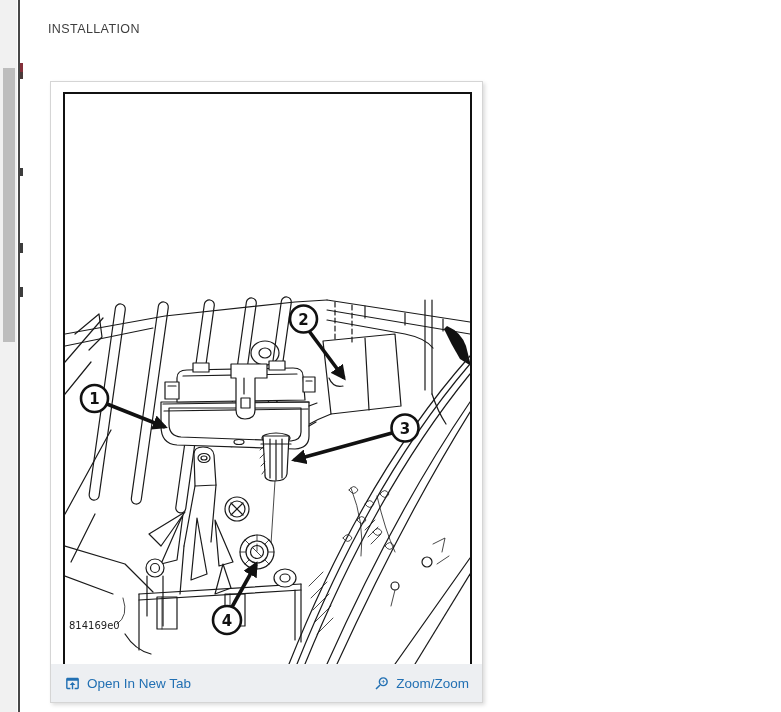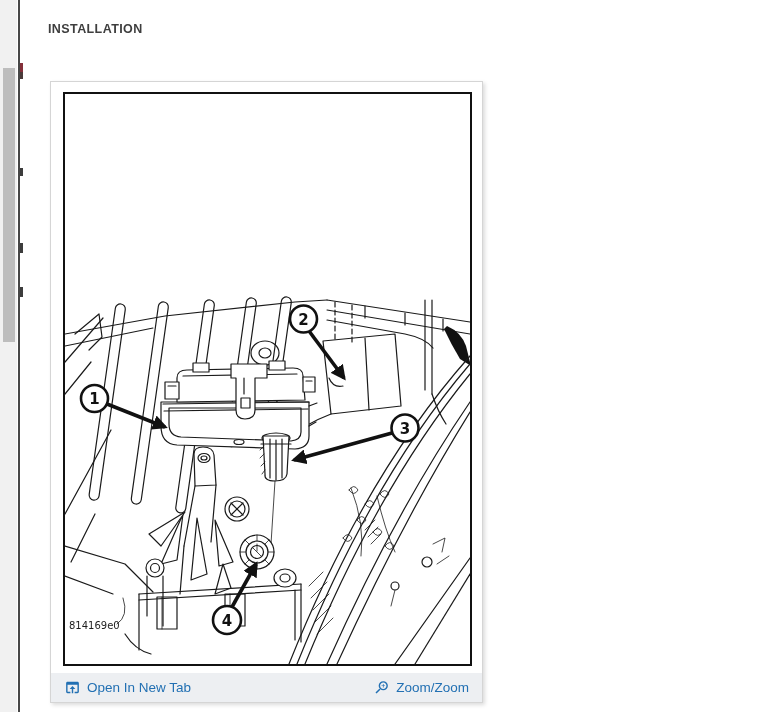--- a/index.html
+++ b/index.html
@@ -12,34 +12,34 @@
   .scroll-thumb{position:absolute;left:3px;top:68px;width:12px;height:274px;background:#bdbdbd;}
   .panel-divider{position:absolute;left:18px;top:0;width:2px;height:712px;background:#474747;}
   .frag{position:absolute;left:20px;width:3px;}
   .frag.red{top:63px;height:9px;background:#84303a;}
   .frag.d1{top:72px;height:7px;background:#4a3a3a;}
   .frag.d2{top:168px;height:8px;background:#3c3c3c;}
   .frag.d3{top:243px;height:10px;background:#3c3c3c;}
   .frag.d4{top:287px;height:10px;background:#3c3c3c;}
 
   .page-heading{
-    position:absolute;left:48px;top:22px;font-size:12.5px;font-weight:bold;
+    position:absolute;left:48px;top:22px;font-size:12.5px;font-weight:normal;
     color:#3e3e3e;letter-spacing:.4px;
   }
 
   .figure-card{
     position:absolute;left:50px;top:81px;width:431px;height:620px;background:#fff;
     border:1px solid #d5d5d5;box-shadow:2px 2px 4px rgba(0,0,0,.14);
   }
   .figure-frame{
     position:absolute;left:12px;top:10px;width:405px;height:570px;
     border:2px solid #111;background:#fff;
   }
   .figure-toolbar{
-    position:absolute;left:0;bottom:0;width:100%;height:29px;background:#edeff2;
+    position:absolute;left:0;bottom:0;width:100%;height:38px;background:#edeff2;
     display:flex;align-items:center;justify-content:space-between;
     padding:0 13px;box-sizing:border-box;
   }
   .tb-link{
     color:#2270b3;font-size:13.5px;display:flex;align-items:center;gap:6px;
     cursor:pointer;text-decoration:none;white-space:nowrap;
   }
   .tb-link svg{flex:0 0 auto;}
 
   

